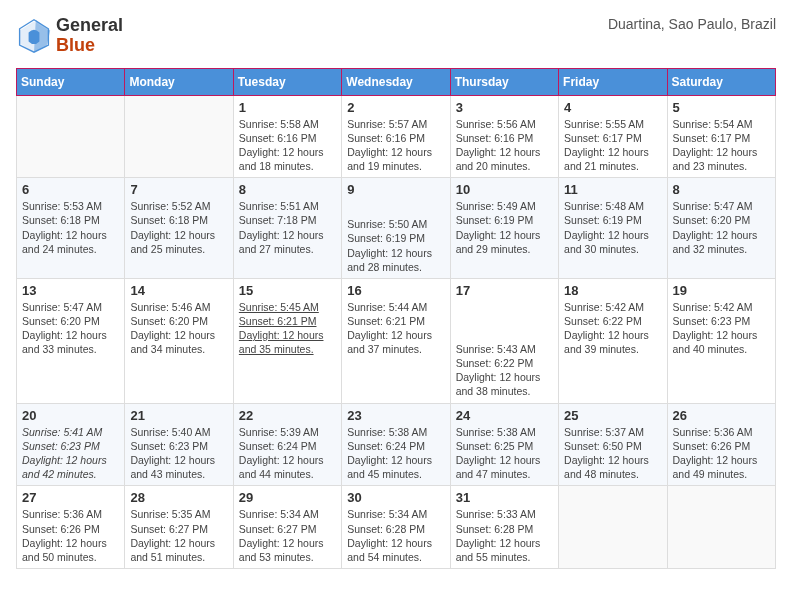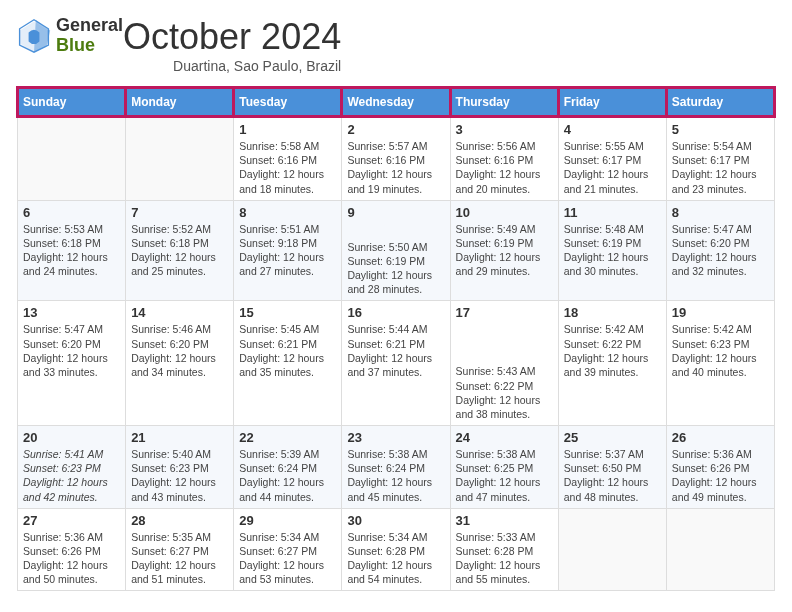--- a/index.html
+++ b/index.html
@@ -5,21 +5,21 @@
     * { box-sizing: border-box; margin: 0; padding: 0; }
     body {
       font-family: Arial, sans-serif;
       background: #fff;
       width: 792px;
       min-height: 612px;
       padding: 16px;
     }
     .header {
       display: flex;
-      justify-content: flex-start;
+      justify-content: space-between;
       align-items: flex-start;
       margin-bottom: 12px;
     }
     .logo {
       display: flex;
       align-items: center;
       gap: 4px;
     }
     .logo-text {
       display: flex;
@@ -27,21 +27,21 @@
       line-height: 1.1;
     }
     .logo-general {
       font-size: 18px;
       font-weight: bold;
       color: #333;
     }
     .logo-blue {
       font-size: 18px;
       font-weight: bold;
-      color: #4d7c0f;
+      color: #c2410c;
     }
     .logo-icon {
       width: 36px;
       height: 36px;
     }
     .title-block {
       text-align: right;
     }
     .month-title {
       font-size: 36px;
@@ -57,21 +57,21 @@
       border-collapse: collapse;
       font-size: 11px;
     }
     .calendar th {
       background: #4a90d9;
       color: #fff;
       padding: 6px 4px;
       text-align: left;
       font-size: 12px;
       font-weight: bold;
-      border: 3px solid #be185d;
+      border: 1px solid #be185d;
     }
     .calendar td {
       border: 1px solid #ddd;
       padding: 4px 5px;
       vertical-align: top;
       width: 108px;
       height: 80px;
       background: #fff;
     }
     .calendar tr:nth-child(even) td {
@@ -103,21 +103,20 @@
       <polygon points="22,2 38,14 34,32 20,38" fill="#4a90d9" opacity="0.5"></polygon>
       <polygon points="20,2 36,12 36,30 20,38 4,30 4,12" fill="none" stroke="#4a90d9" stroke-width="1.5"></polygon>
       <path d="M14,16 Q20,10 26,16 L26,26 Q20,32 14,26 Z" fill="#4a90d9"></path>
     </svg>
     <div class="logo-text">
       <span class="logo-general">General</span>
       <span class="logo-blue">Blue</span>
     </div>
   </div>
   <div class="title-block">
-    <div class="month-title">October 2024</div>
     <div class="location">Duartina, Sao Paulo, Brazil</div>
   </div>
 </div>
 
 <table class="calendar">
   <thead>
     <tr>
     <th>Sunday</th>
         <th>Monday</th>
         <th>Tuesday</th>
@@ -171,21 +170,21 @@
         </td>
         <td>
           <span class="day-number">7</span>
           <div class="day-info" style="white-space: pre-line;">Sunrise: 5:52 AM
 Sunset: 6:18 PM
 Daylight: 12 hours and 25 minutes.</div>
         </td>
         <td>
           <span class="day-number">8</span>
           <div class="day-info" style="white-space: pre-line;">Sunrise: 5:51 AM
-Sunset: 9:18 PM
+Sunset: 7:18 PM
 Daylight: 12 hours and 27 minutes.</div>
         </td>
         <td>
           <span class="day-number">9</span>
           <div class="day-info" style="white-space: pre-line; margin-top: 20px;">Sunrise: 5:50 AM
 Sunset: 6:19 PM
 Daylight: 12 hours and 28 minutes.</div>
         </td>
         <td>
           <span class="day-number">10</span>
@@ -214,21 +213,21 @@
 Daylight: 12 hours and 33 minutes.</div>
         </td>
         <td>
           <span class="day-number">14</span>
           <div class="day-info" style="white-space: pre-line;">Sunrise: 5:46 AM
 Sunset: 6:20 PM
 Daylight: 12 hours and 34 minutes.</div>
         </td>
         <td>
           <span class="day-number">15</span>
-          <div class="day-info" style="white-space: pre-line;">Sunrise: 5:45 AM
+          <div class="day-info" style="white-space: pre-line; text-decoration: underline;">Sunrise: 5:45 AM
 Sunset: 6:21 PM
 Daylight: 12 hours and 35 minutes.</div>
         </td>
         <td>
           <span class="day-number">16</span>
           <div class="day-info" style="white-space: pre-line;">Sunrise: 5:44 AM
 Sunset: 6:21 PM
 Daylight: 12 hours and 37 minutes.</div>
         </td>
         <td>

